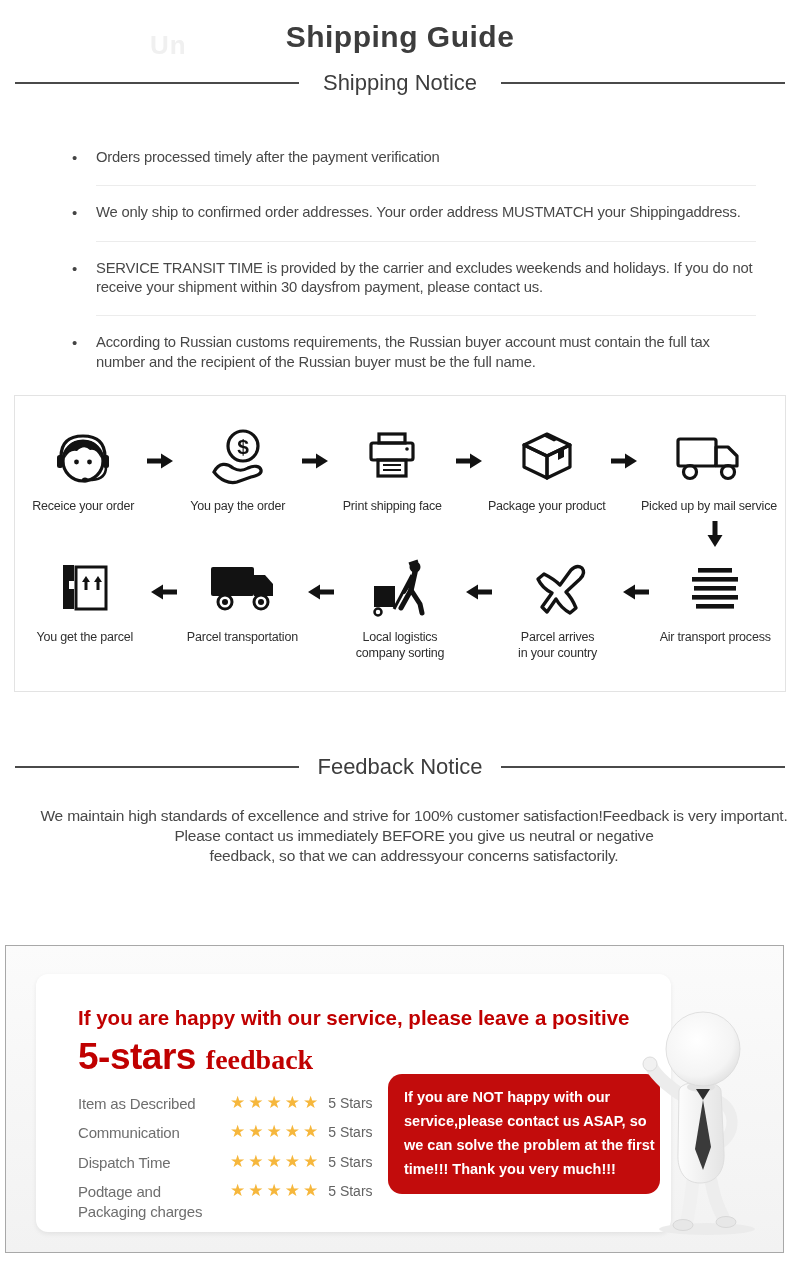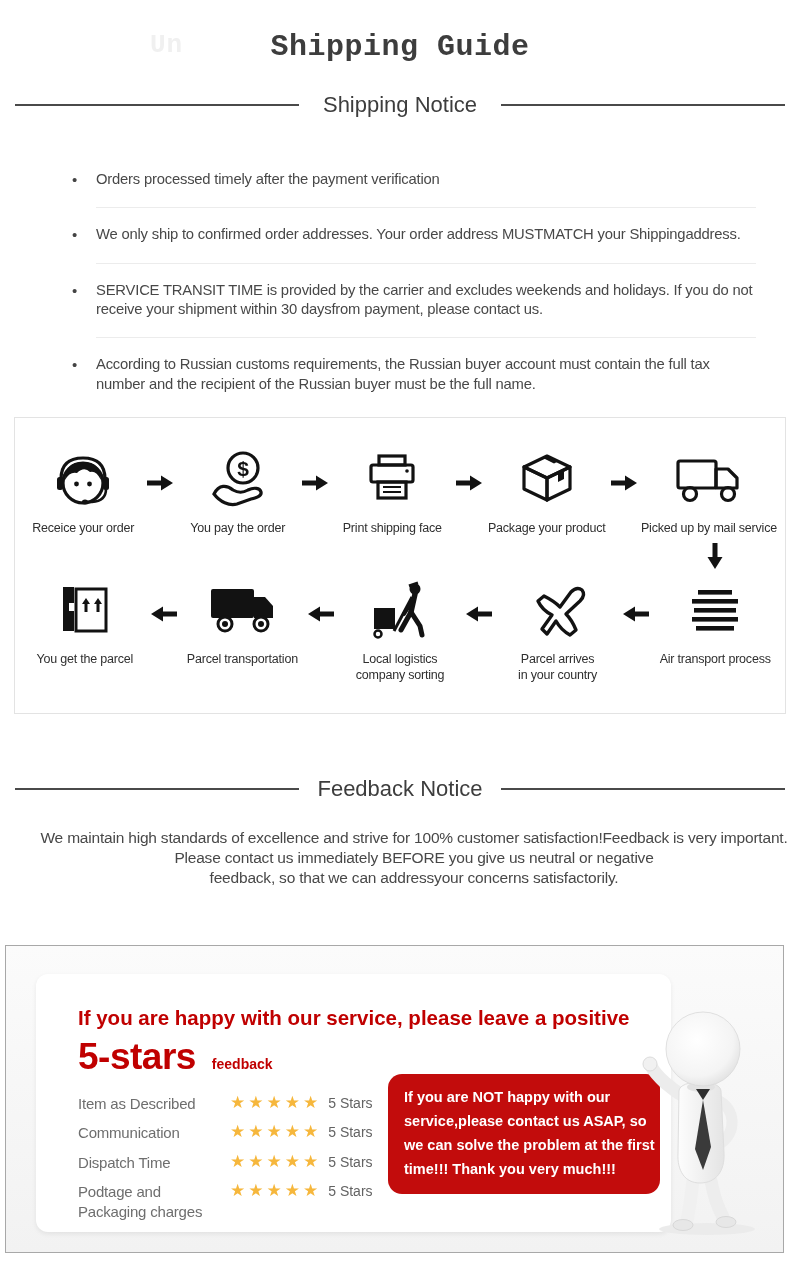--- a/index.html
+++ b/index.html
@@ -3,31 +3,31 @@
 <meta charset="utf-8">
 <style>
   * { margin:0; padding:0; box-sizing:border-box; }
   html,body { width:800px; }
   body {
     height:1280px; background:#ffffff; overflow:hidden;
     font-family:"Liberation Sans", sans-serif; color:#474747; position:relative;
   }
 
   
-  .header { position:relative; text-align:center; padding-top:30px;font-family:Liberation Mono, monospace; }
+  .header { position:relative; text-align:center; padding-top:20px; }
   .watermark {
     position:absolute; left:150px; top:30px; color:#f0f0f0;
     font-size:26px; font-weight:bold; letter-spacing:1px;
   }
   .page-title { font-size:30px; font-weight:bold; color:#3d3d3d; letter-spacing:0.5px; }
 
   .sec-head { display:flex; align-items:center; margin:0 15px; }
   .sec-head .rule { flex:1; height:2px; background:#4a4a4a; }
   .sec-head .sec-label { padding:0 18px; font-size:22px; color:#3d3d3d; white-space:nowrap; }
-  .sec-head.first { margin-top:28px;gap:6px; }
+  .sec-head.first { margin-top:16px;gap:6px; }
 
   
   .bullets { margin:52px 40px 0 72px; }
   .bullet { display:flex; margin:4px 0; }
   .bullet .dot { width:24px; font-size:15px; color:#444; line-height:1.35; }
   .bullet .btxt { flex:1; font-size:14.8px; letter-spacing:-0.2px; line-height:1.35; color:#484848; }
   .bsep { height:1px; background:#ececec; margin:17px 4px 17px 24px; }
 
   
   .process-box {
@@ -63,21 +63,21 @@
     border:1px solid #a8a8a8; background:linear-gradient(#fbfbfb,#f2f2f2);
   }
   .happy-card {
     position:absolute; left:30px; top:28px; width:635px; height:258px;
     background:#fff; border-radius:12px; box-shadow:0 2px 5px rgba(0,0,0,0.07);
     padding:32px 0 0 42px;
   }
   .red-line1 { color:#c00000; font-weight:bold; font-size:20.5px; white-space:nowrap; }
   .red-line2 { margin-top:6px; color:#c00000; }
   .red-big { font-size:37px; font-weight:bold; letter-spacing:-0.5px;text-align:right; }
-  .red-small { font-size:14px; font-weight:bold; margin-left:16px; }
+  .red-small { font-size:28px; font-weight:bold; margin-left:10px;font-family:Liberation Serif, serif; }
 
   .ratings { margin-top:16px; }
   .rating-row { display:flex; align-items:flex-start; margin-bottom:9px; }
   .r-label { width:152px; font-size:15px; color:#6e6e6e; line-height:1.35; letter-spacing:-0.2px; }
   .r-stars { color:#f6b73c; font-size:17px; letter-spacing:3px; line-height:1.1; }
   .r-value { font-size:14px; color:#636363; margin-left:7px; padding-top:1px; white-space:nowrap; }
 
   .warn {
     position:absolute; left:352px; top:100px; width:272px;
     background:#c20c0c; border-radius:14px; color:#ffffff;

